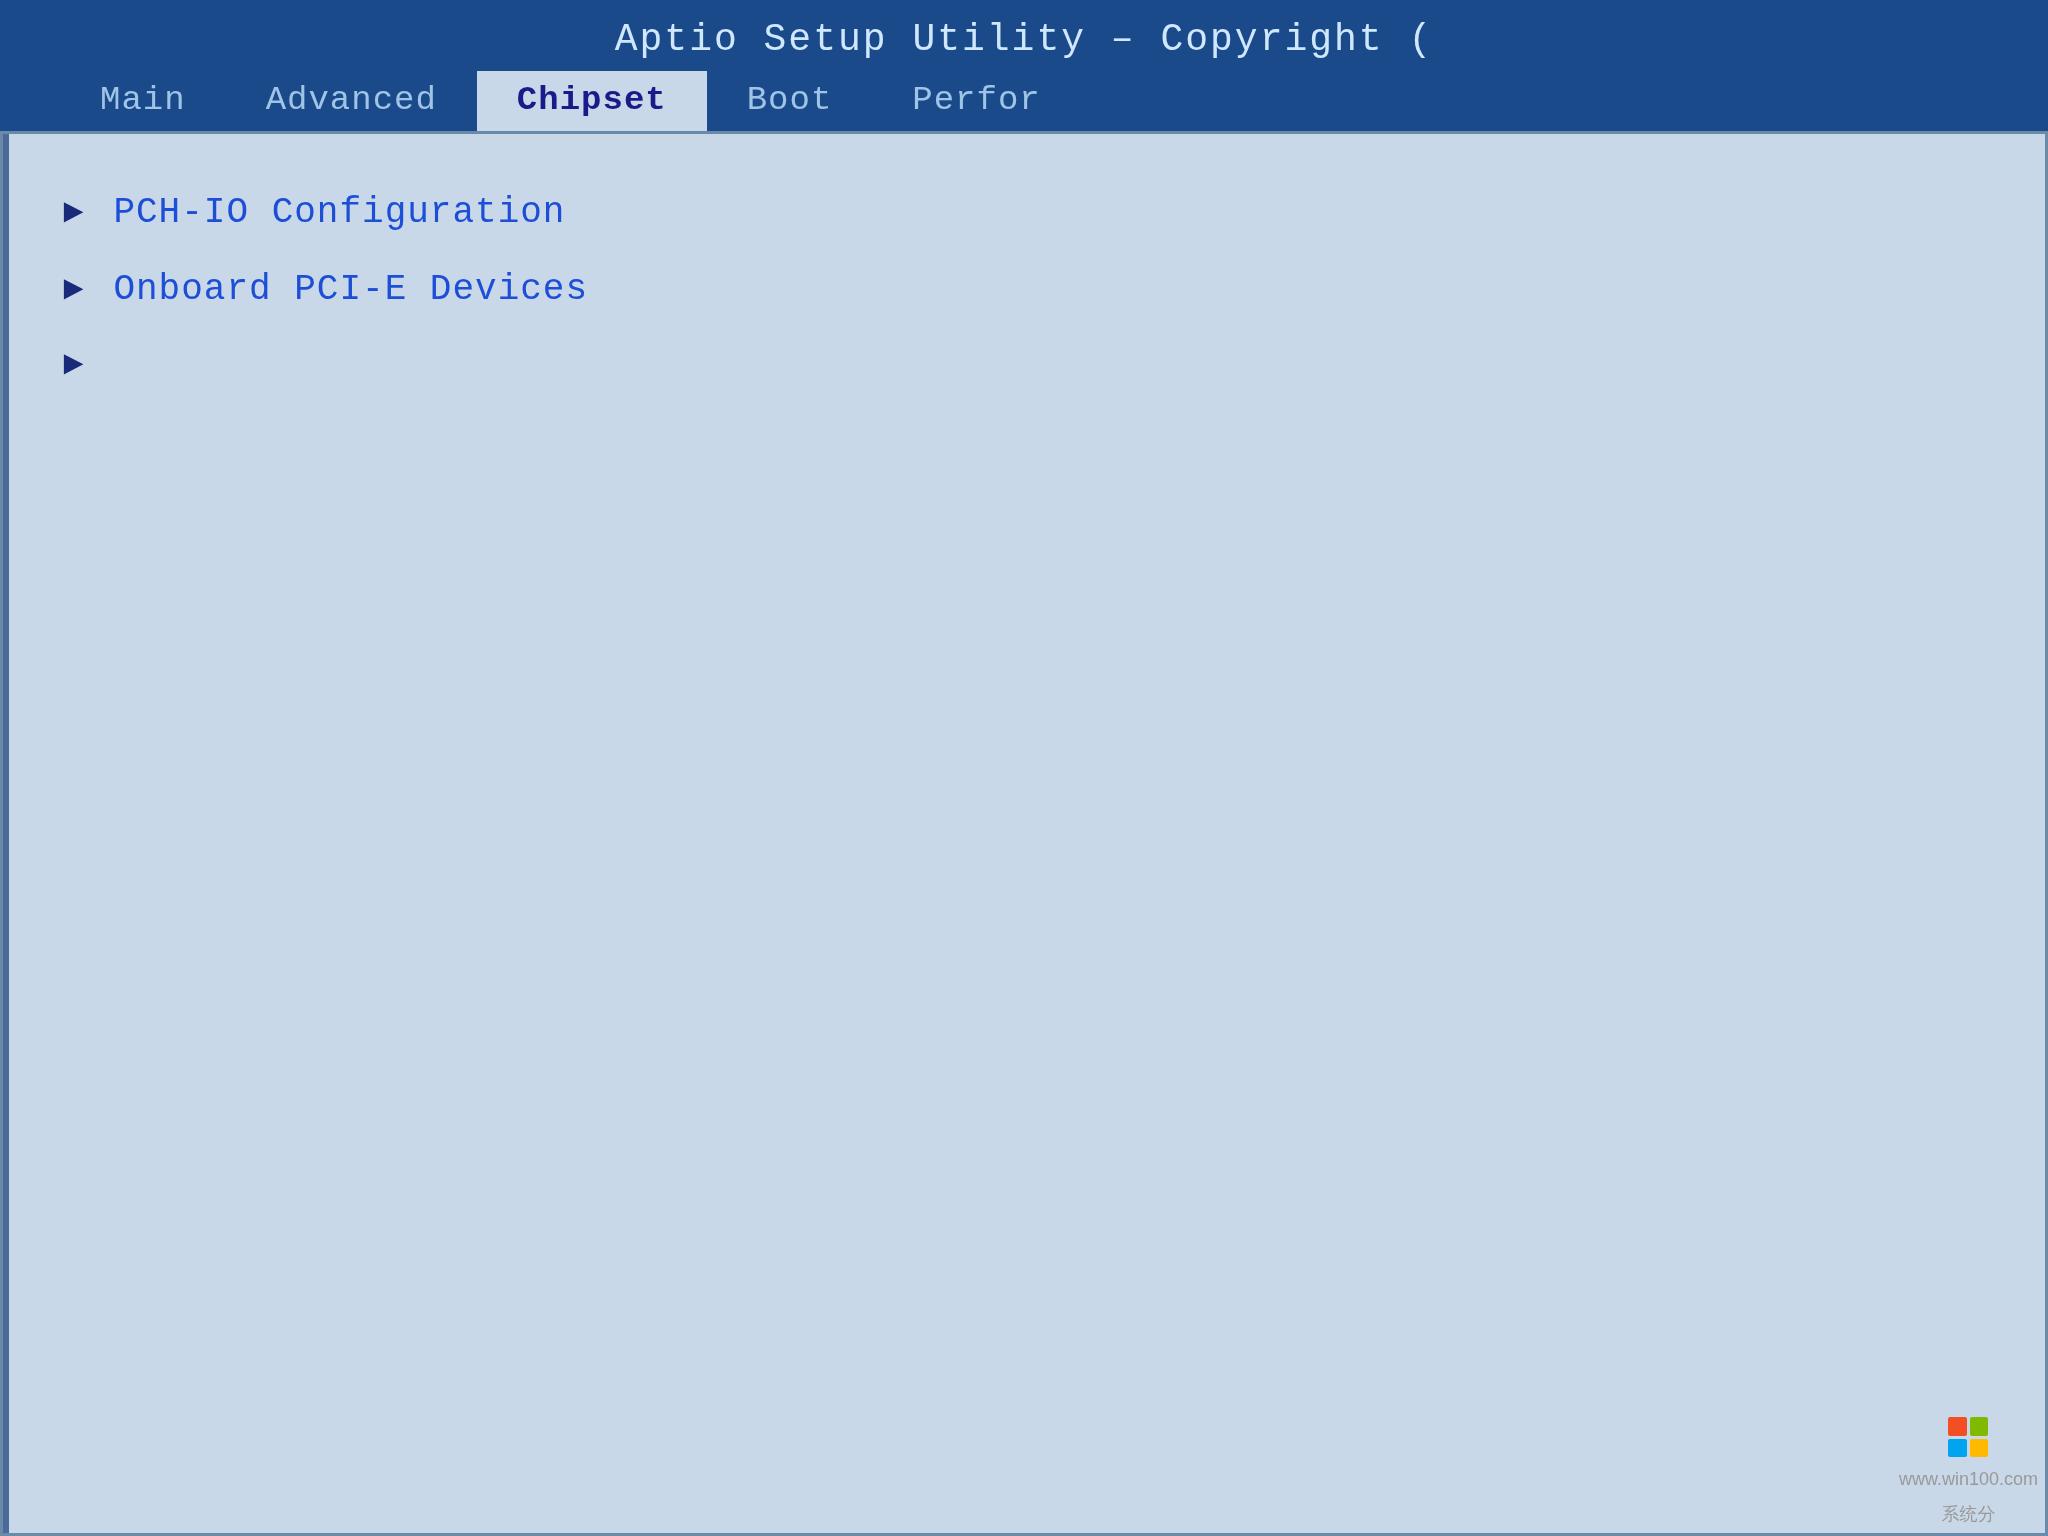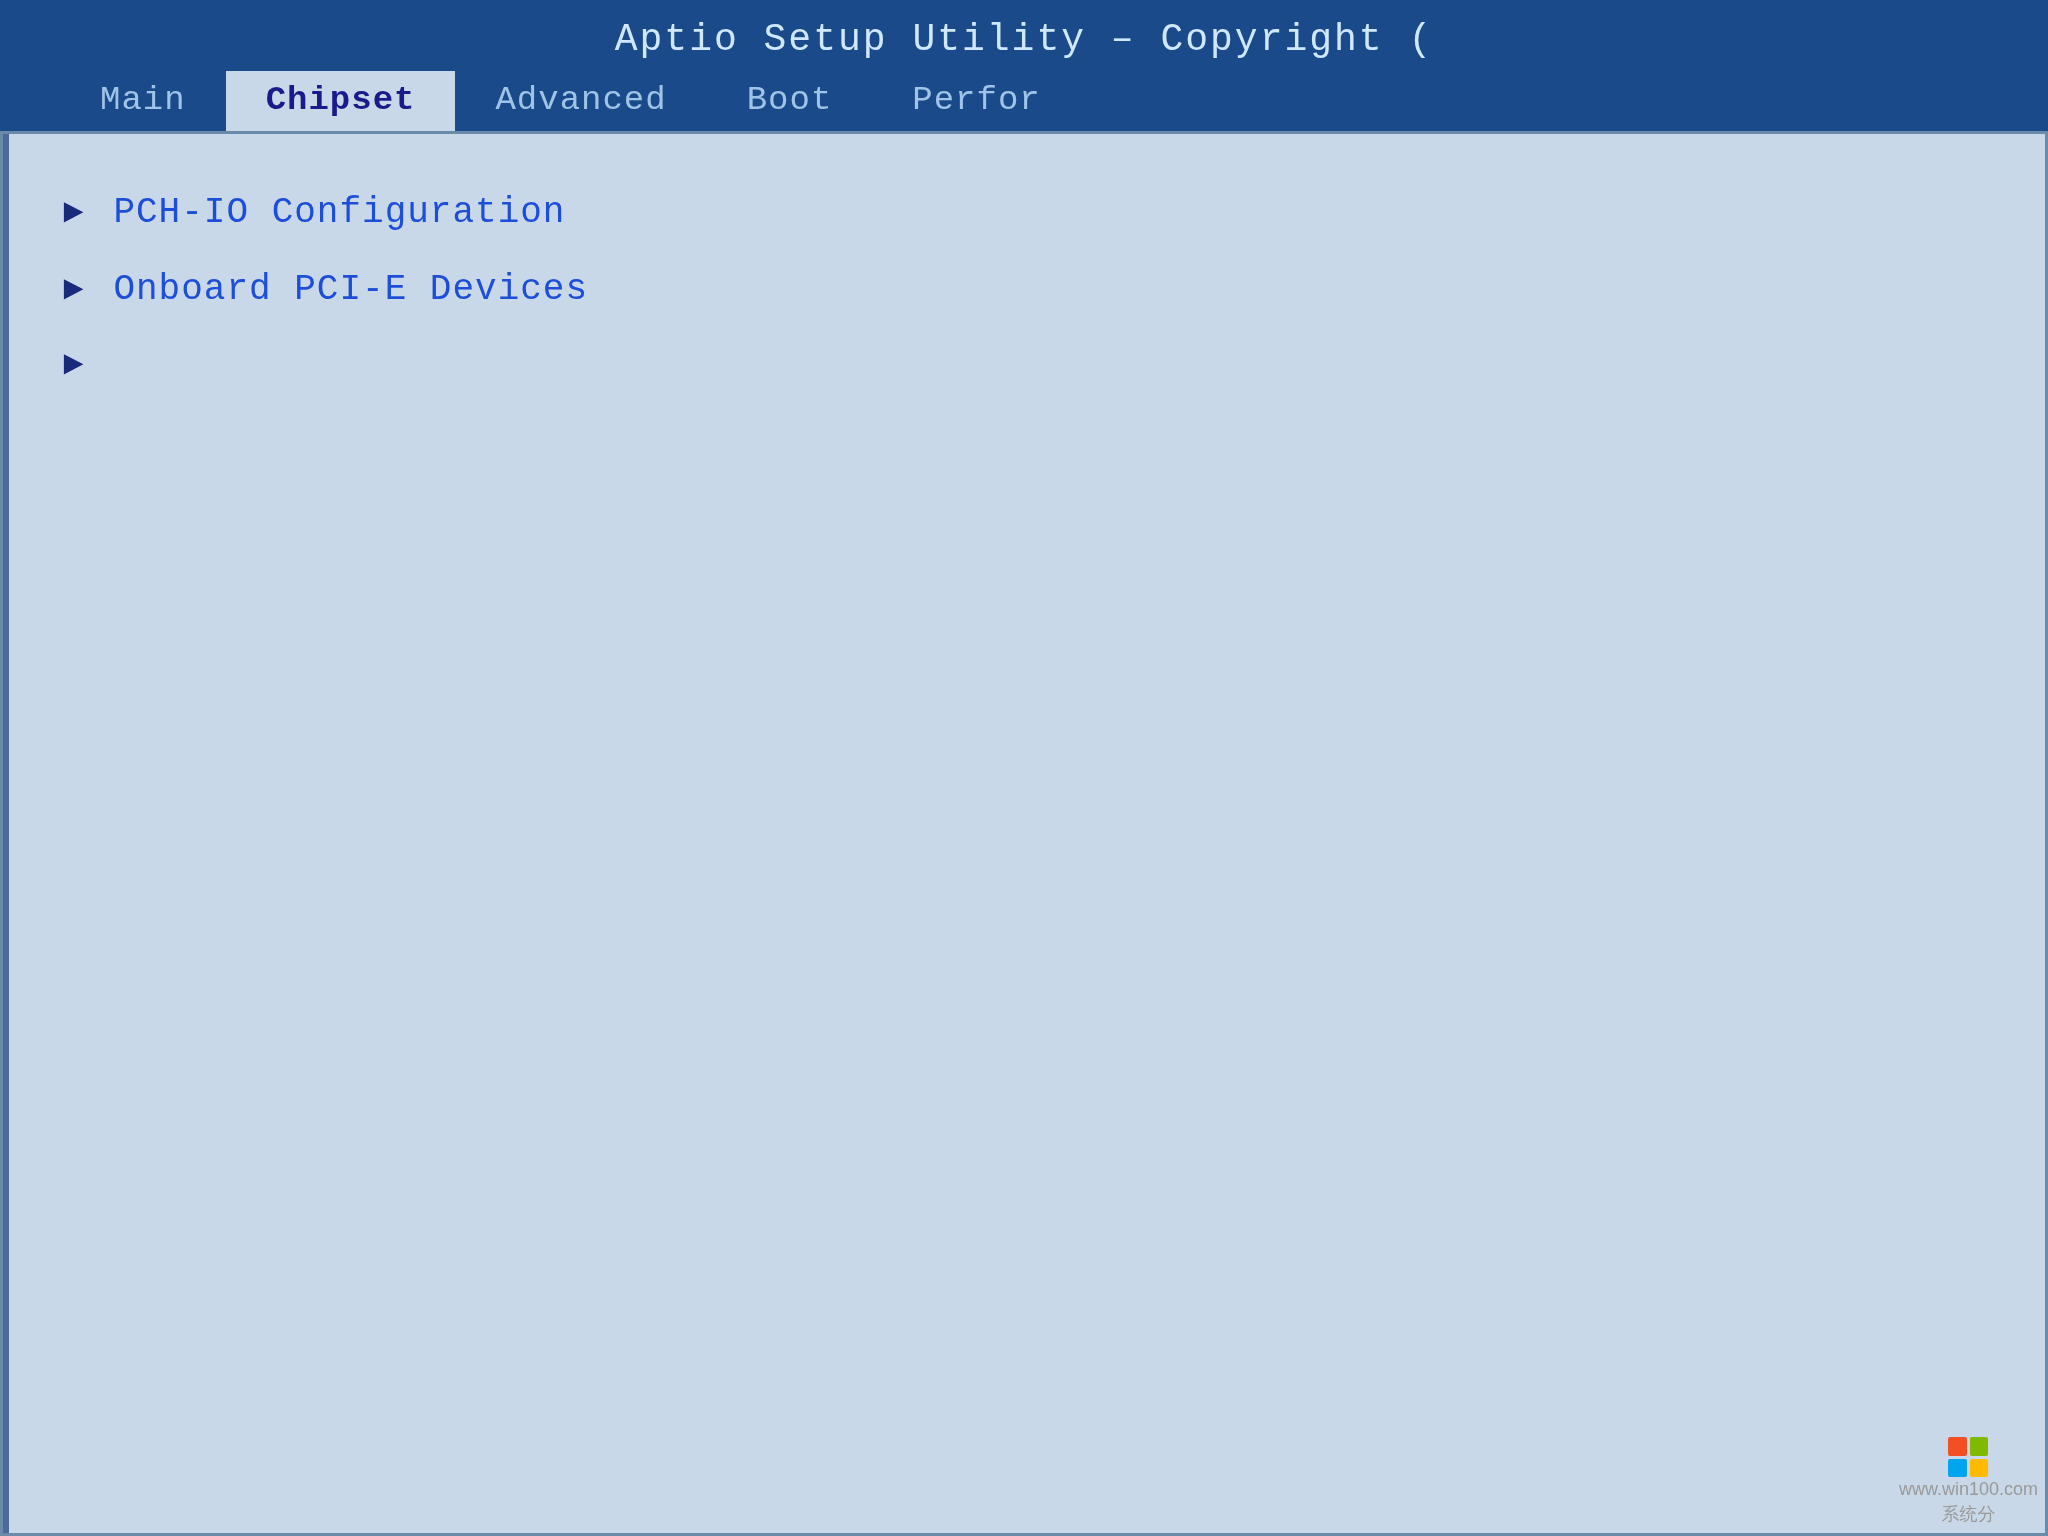--- a/index.html
+++ b/index.html
@@ -108,21 +108,21 @@
     }
 
     
     .watermark {
       position: absolute;
       bottom: 10px;
       right: 10px;
       display: flex;
       flex-direction: column;
       align-items: center;
-      gap: 2px;
+      gap: 12px;
     }
 
     .watermark-text {
       color: #999;
       font-size: 18px;
       font-family: Arial, sans-serif;
     }
 
     .watermark-logo {
       display: grid;
@@ -147,25 +147,25 @@
 <div class="bios-screen">
 
   <div class="title-bar">
     <span>Aptio Setup Utility – Copyright (</span>
   </div>
 
   <div class="menu-tabs">
     <div class="tab-item">
       <span>Main</span>
     </div>
+    <div class="tab-item">
+      <span>Advanced</span>
+    </div>
     <div class="tab-item active">
       <span>Chipset</span>
-    </div>
-    <div class="tab-item">
-      <span>Advanced</span>
     </div>
     <div class="tab-item">
       <span>Boot</span>
     </div>
     <div class="tab-item">
       <span>Perfor</span>
     </div>
   </div>
 
   <div class="main-content">

